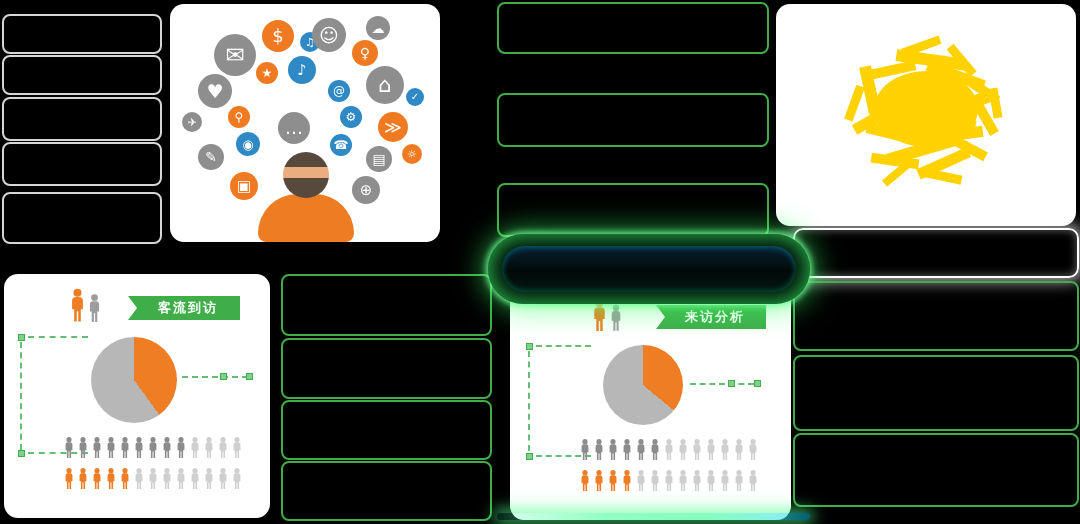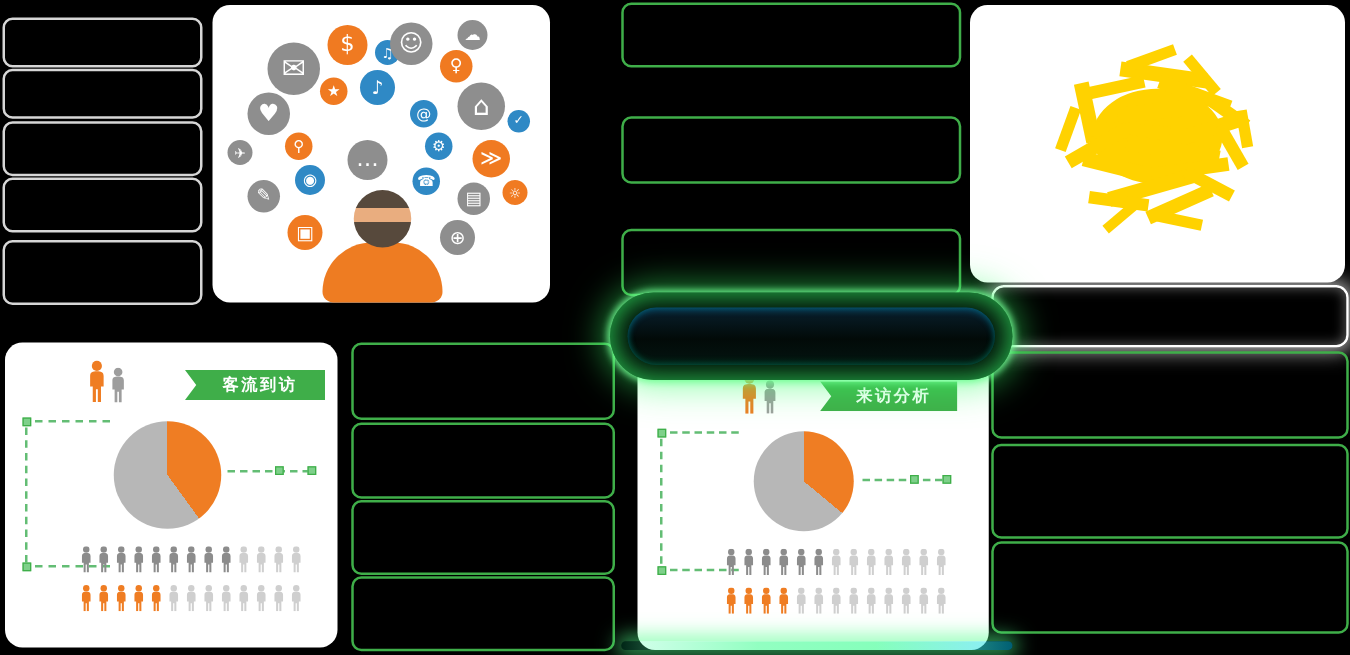--- a/index.html
+++ b/index.html
@@ -151,21 +151,21 @@
               <path d="M1.4 8.2 C1.4 6 2.8 5.6 5 5.6 C7.2 5.6 8.6 6 8.6 8.2 L8.6 13.8 L7.2 13.8 L7.2 22 L5.5 22 L5.5 15.2 L4.5 15.2 L4.5 22 L2.8 22 L2.8 13.8 L1.4 13.8 Z"></path>
             </g>
           </svg></span>
         <span><svg width="13" height="28" viewBox="0 0 10 22">
             <g fill="#9d9d9d">
               <circle cx="5" cy="2.8" r="2.7"></circle>
               <path d="M1.4 8.2 C1.4 6 2.8 5.6 5 5.6 C7.2 5.6 8.6 6 8.6 8.2 L8.6 13.8 L7.2 13.8 L7.2 22 L5.5 22 L5.5 15.2 L4.5 15.2 L4.5 22 L2.8 22 L2.8 13.8 L1.4 13.8 Z"></path>
             </g>
           </svg></span>
       </div>
-    <div class="ribbon" style="left:144px;top:22px;width:104px;height:24px">
+    <div class="ribbon" style="left:124px;top:22px;width:104px;height:24px">
       <span>客流到访</span>
     </div>
     <div class="sq" style="left:14px;top:60px"></div>
     <div class="dash-h" style="left:24px;top:62px;width:60px"></div>
     <div class="dash-v" style="left:16px;top:68px;height:108px"></div>
     <div class="sq" style="left:14px;top:176px"></div>
     <div class="dash-h" style="left:24px;top:178px;width:60px"></div>
     <div class="dash-h" style="left:178px;top:102px;width:66px"></div>
     <div class="sq" style="left:216px;top:99px"></div>
     <div class="sq" style="left:242px;top:99px"></div>

